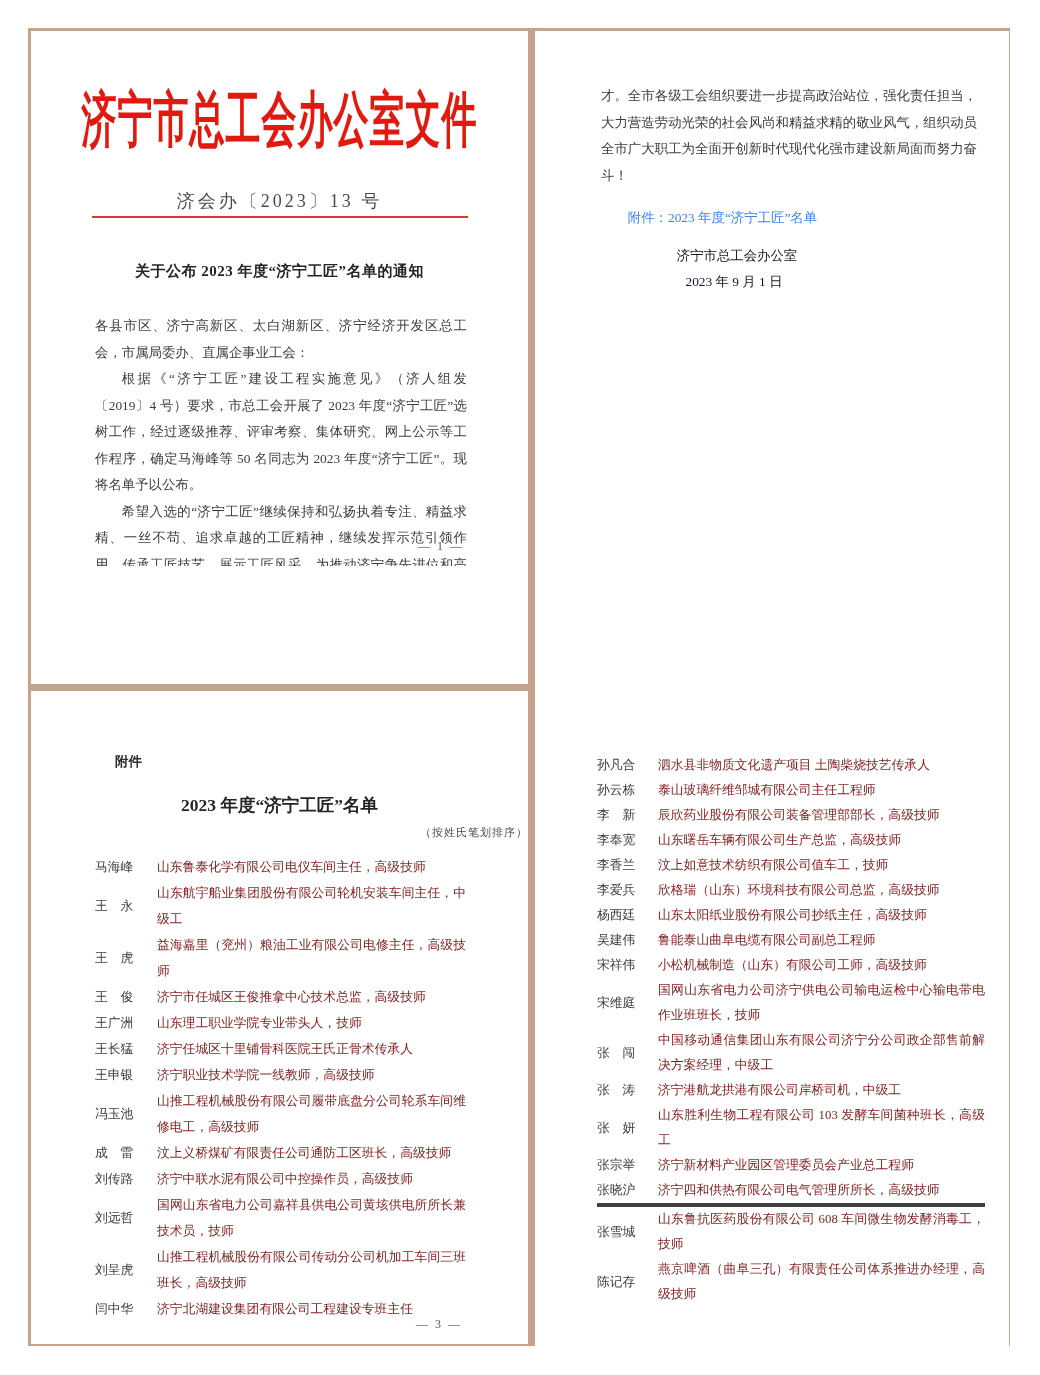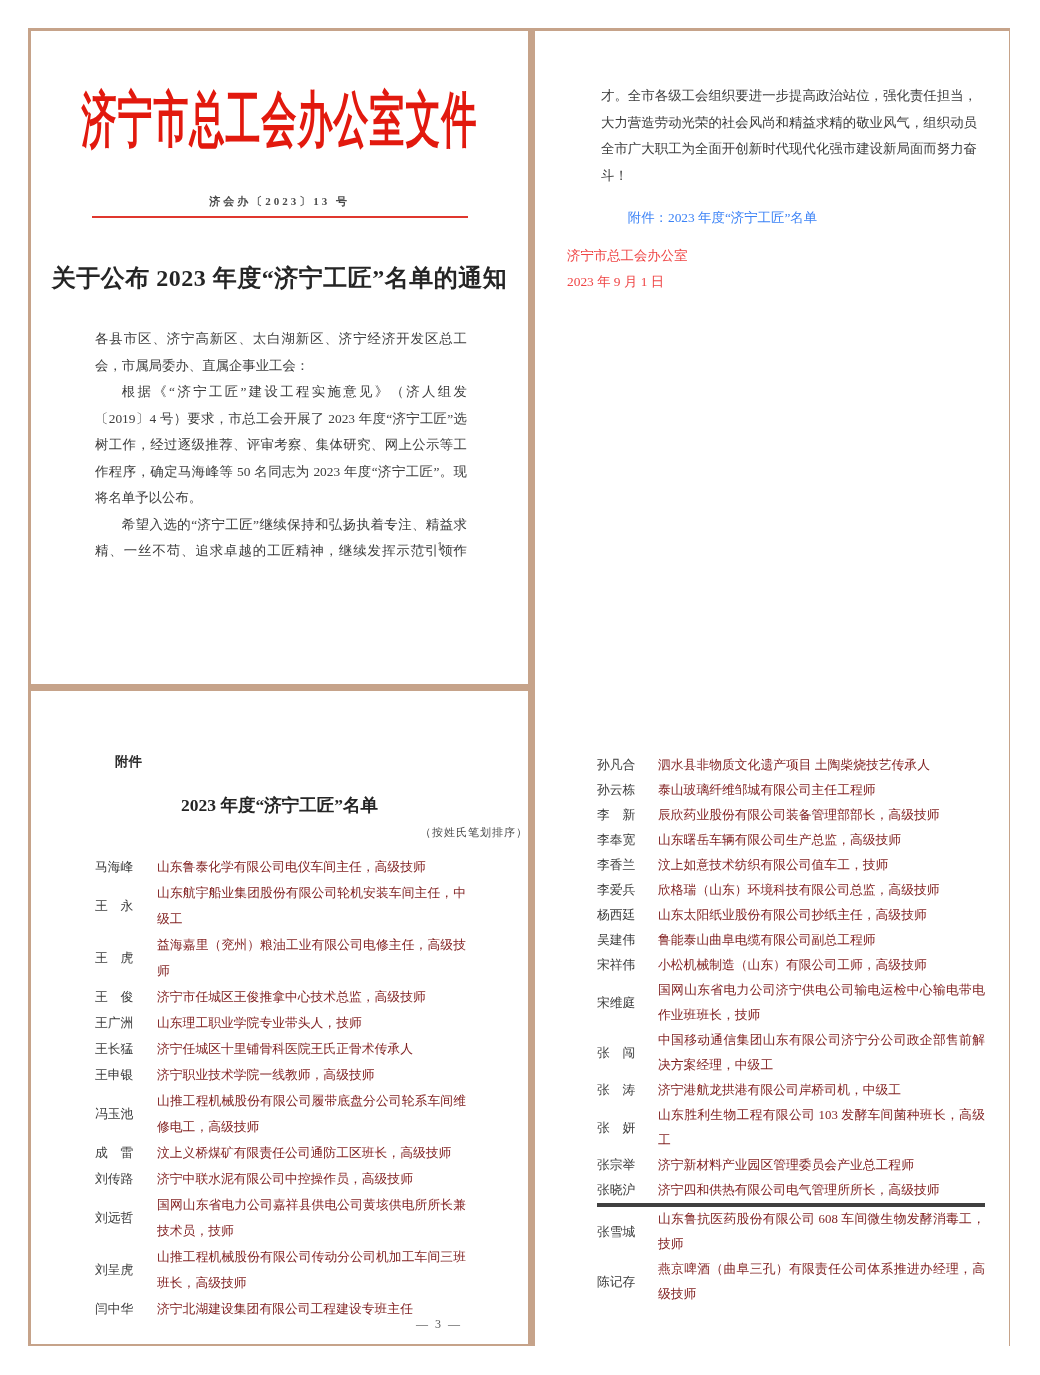--- a/index.html
+++ b/index.html
@@ -20,37 +20,37 @@
   #page2 { left:535px; top:31px;  width:474px; height:776px; }
   #page3 { left:31px;  top:691px; width:497px; height:653px; }
   #page4 { left:535px; top:691px; width:474px; height:817px; }
 
   
   .red-head {
     margin-top:56px; text-align:center; color:#e2190e; font-weight:900;
     font-size:35px; line-height:40px; letter-spacing:1px; white-space:nowrap;
     transform:scaleY(1.72); transform-origin:50% 0;
   }
-  .doc-number { margin-top:66px; text-align:center; font-size:11px; line-height:17px; letter-spacing:3px; color:#4a4a4a;font-weight:bold; }
+  .doc-number { margin-top:66px; text-align:center; font-size:18px; line-height:17px; letter-spacing:3px; color:#4a4a4a; }
   .red-rule { width:376px; height:2px; background:#e0372e; margin:6px auto 0; }
-  .notice-title { margin-top:44px; text-align:center; font-size:24px; font-weight:bold; color:#252525; letter-spacing:0.5px; }
+  .notice-title { margin-top:44px; text-align:center; font-size:15px; font-weight:bold; color:#252525; letter-spacing:0.5px; }
   .body-text { margin:32px 32px 0 64px; width:372px; font-size:13.4px; line-height:26.5px; text-align:justify; color:#3c3c3c; }
   .body-text p { margin:0; }
   .body-text p.indent { text-indent:2em; }
 
   .pagenum { position:absolute; font-size:12px; color:#555; letter-spacing:2px; }
   #page1 .pagenum { right:64px; bottom:12px; }
   #page2 .pagenum { left:62px;  bottom:12px; }
   #page3 .pagenum { right:66px; bottom:12px; }
   #page4 .pagenum { left:60px;  bottom:14px; }
 
   
   #page2 .body-text { margin:52px 44px 0 66px; width:376px; }
   .attachment-line { margin:16px 44px 0 66px; font-size:13.4px; line-height:26px; text-indent:2em; color:#3b82f6; }
-  .sig-block { margin-top:12px; padding-right:70px; text-align:left; font-size:13.4px; line-height:26px; color:#ef4444;margin-left:32px; }
+  .sig-block { margin-top:12px; padding-right:70px; text-align:center; font-size:13.4px; line-height:26px; color:#0f172a; }
   .sig-block .date-line { padding-right:6px; }
 
   
   .att-label { margin:62px 0 0 64px; font-size:13.5px; font-weight:bold; color:#2e2e2e;padding-left:20px; }
   .list-title { margin-top:22px; text-align:center; font-size:17.5px; font-weight:bold; color:#252525; }
   .list-subtitle { margin-top:8px; text-align:right; font-size:11px; color:#4a4a4a; letter-spacing:1px; }
 
   .roster { display:block; }
   #page3 .roster { margin:14px 62px 0 64px; }
   #page4 .roster { margin:62px 24px 0 62px; }

